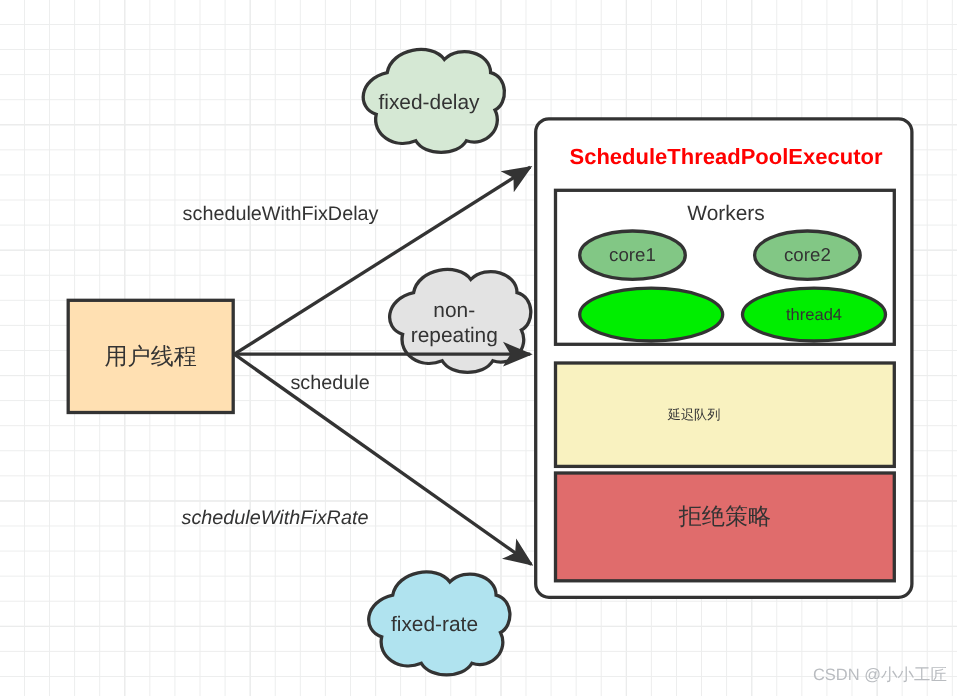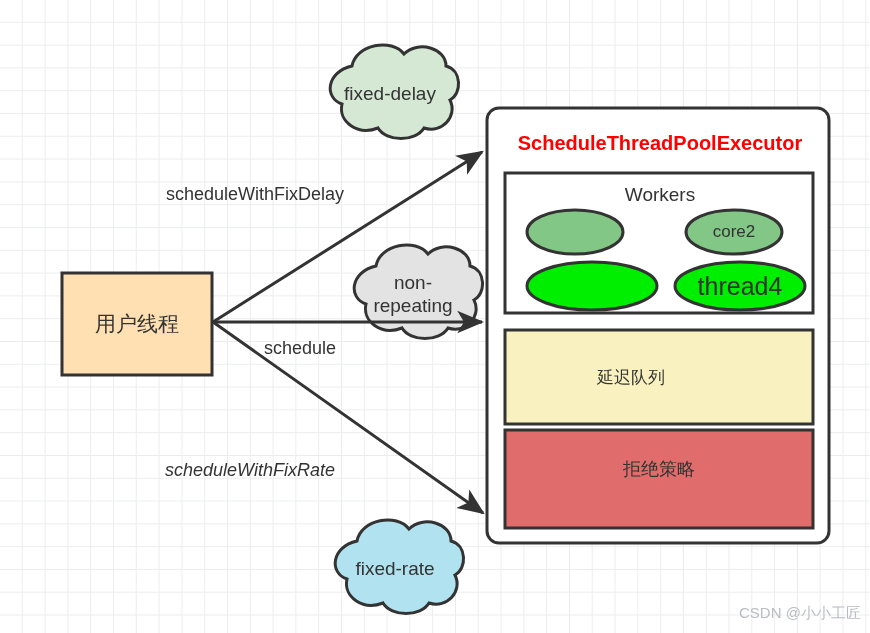--- a/index.html
+++ b/index.html
@@ -49,23 +49,23 @@
     font-weight: bold;
     font-size: 20px;
   }
   #workers-label {
     left: 560px; top: 182px; width: 200px; height: 26px;
     font-size: 19px;
   }
   #core1-label { left: 527px; top: 210px; width: 96px; height: 44px; font-size: 17px; }
   #core2-label { left: 686px; top: 210px; width: 96px; height: 44px; font-size: 17px; }
   #thread3-label { left: 527px; top: 262px; width: 130px; height: 48px; font-size: 19px; }
-  #thread4-label { left: 675px; top: 262px; width: 130px; height: 48px; font-size: 25px; }
-  #queue-label { left: 505px; top: 330px; width: 252px; height: 94px; font-size: 17px; }
-  #reject-label { left: 505px; top: 430px; width: 308px; height: 78px; font-size: 18px; }
+  #thread4-label { left: 675px; top: 262px; width: 130px; height: 48px; font-size: 15px; }
+  #queue-label { left: 505px; top: 330px; width: 252px; height: 94px; font-size: 12px; }
+  #reject-label { left: 505px; top: 430px; width: 308px; height: 78px; font-size: 21px; }
   #cloud-delay-label { left: 325px; top: 48px; width: 130px; height: 92px; font-size: 19px; }
   #cloud-nonrep-label { left: 348px; top: 250px; width: 130px; height: 88px; font-size: 19px; line-height: 1.22; }
   #cloud-rate-label { left: 330px; top: 523px; width: 130px; height: 92px; font-size: 19px; }
   .edge-label {
     position: absolute;
     color: #333333;
     font-size: 18px;
     white-space: nowrap;
     pointer-events: none;
   }
@@ -140,20 +140,21 @@
     <line x1="213" y1="322" x2="482" y2="322" stroke="#333333" stroke-width="3" marker-end="url(#arrowhead)"></line>
     <line x1="213" y1="322" x2="483" y2="513" stroke="#333333" stroke-width="3" marker-end="url(#arrowhead)"></line>
   </svg>
 
   <div class="node-text" id="user-thread-box">用户线程</div>
 
   <div class="node-text" id="workers-label">Workers</div>
 
   <div class="node-text" id="title-text">ScheduleThreadPoolExecutor</div>
 
+  <div class="node-text" id="core1-label">core1</div>
   <div class="node-text" id="core2-label">core2</div>
   <div class="node-text" id="thread4-label">thread4</div>
 
   <div class="node-text" id="queue-label">延迟队列</div>
   <div class="node-text" id="reject-label">拒绝策略</div>
 
   <div class="node-text" id="cloud-delay-label">fixed-delay</div>
   <div class="node-text" id="cloud-nonrep-label">non-
 repeating</div>
   <div class="node-text" id="cloud-rate-label">fixed-rate</div>

